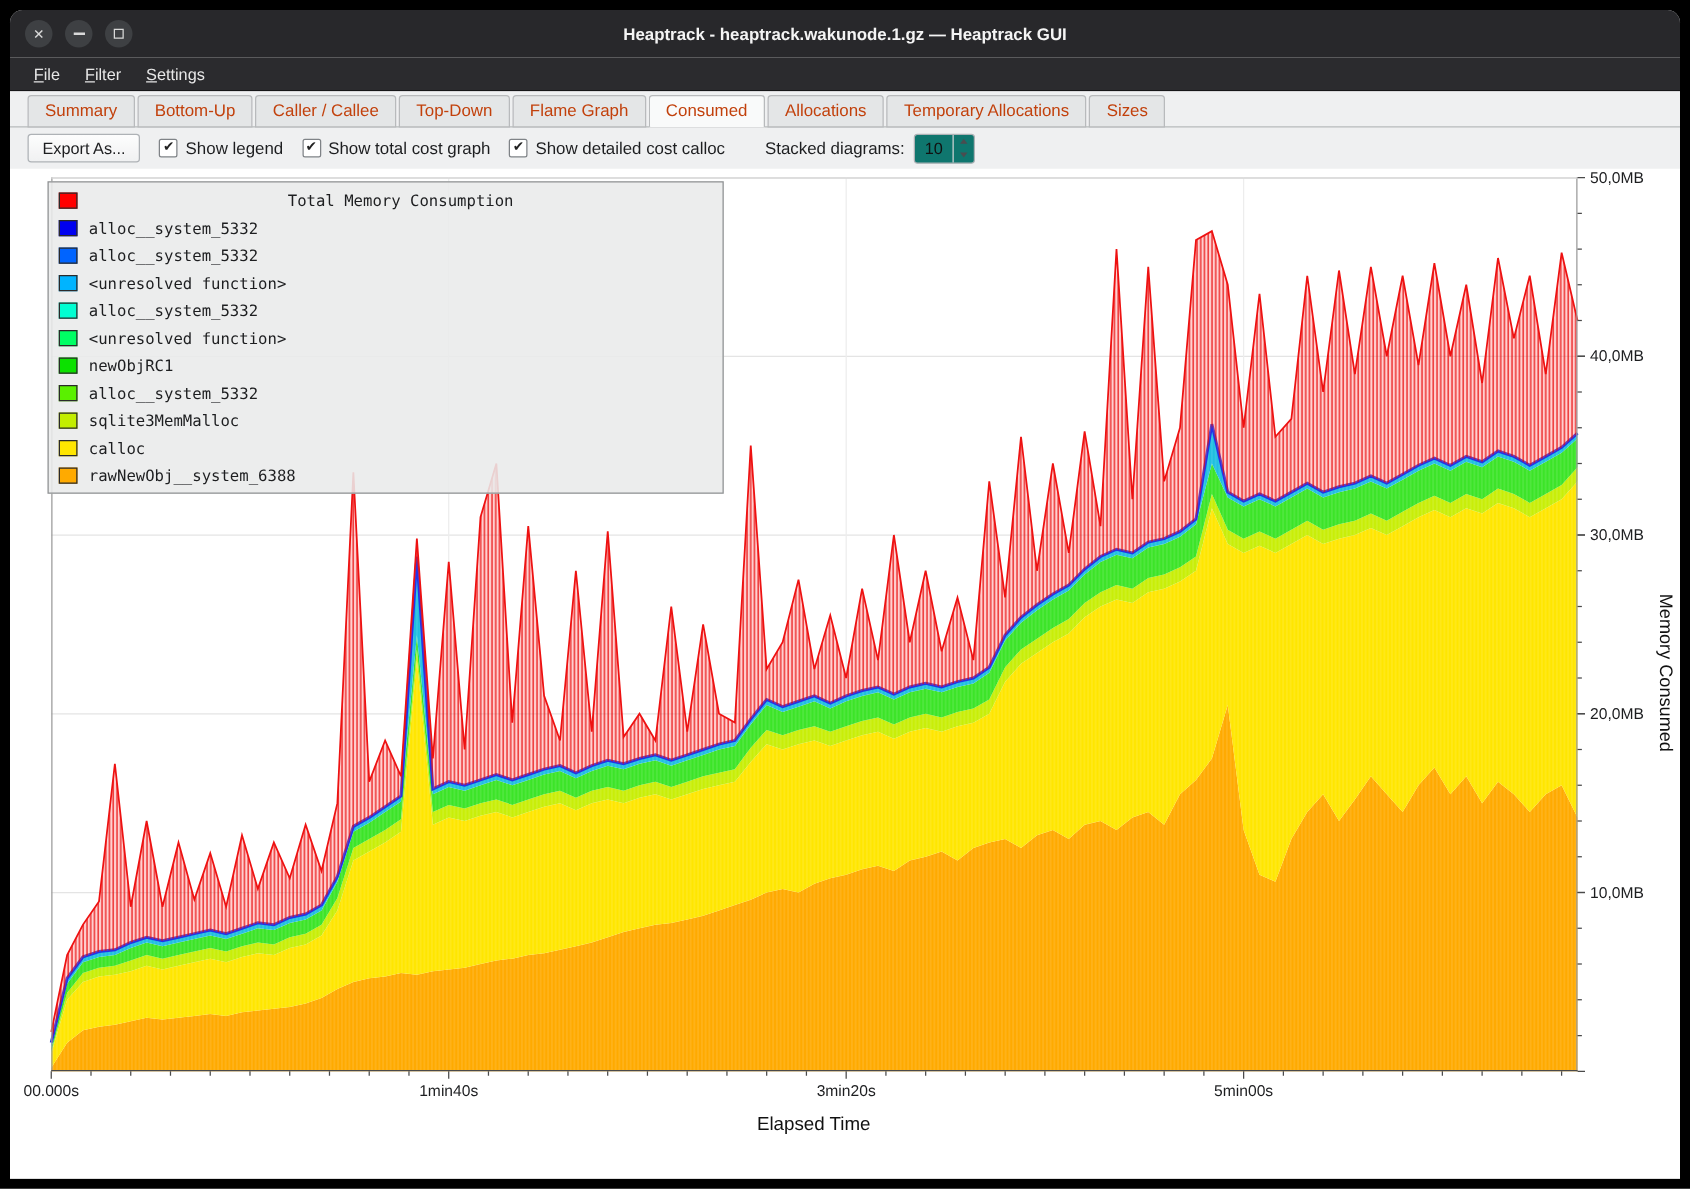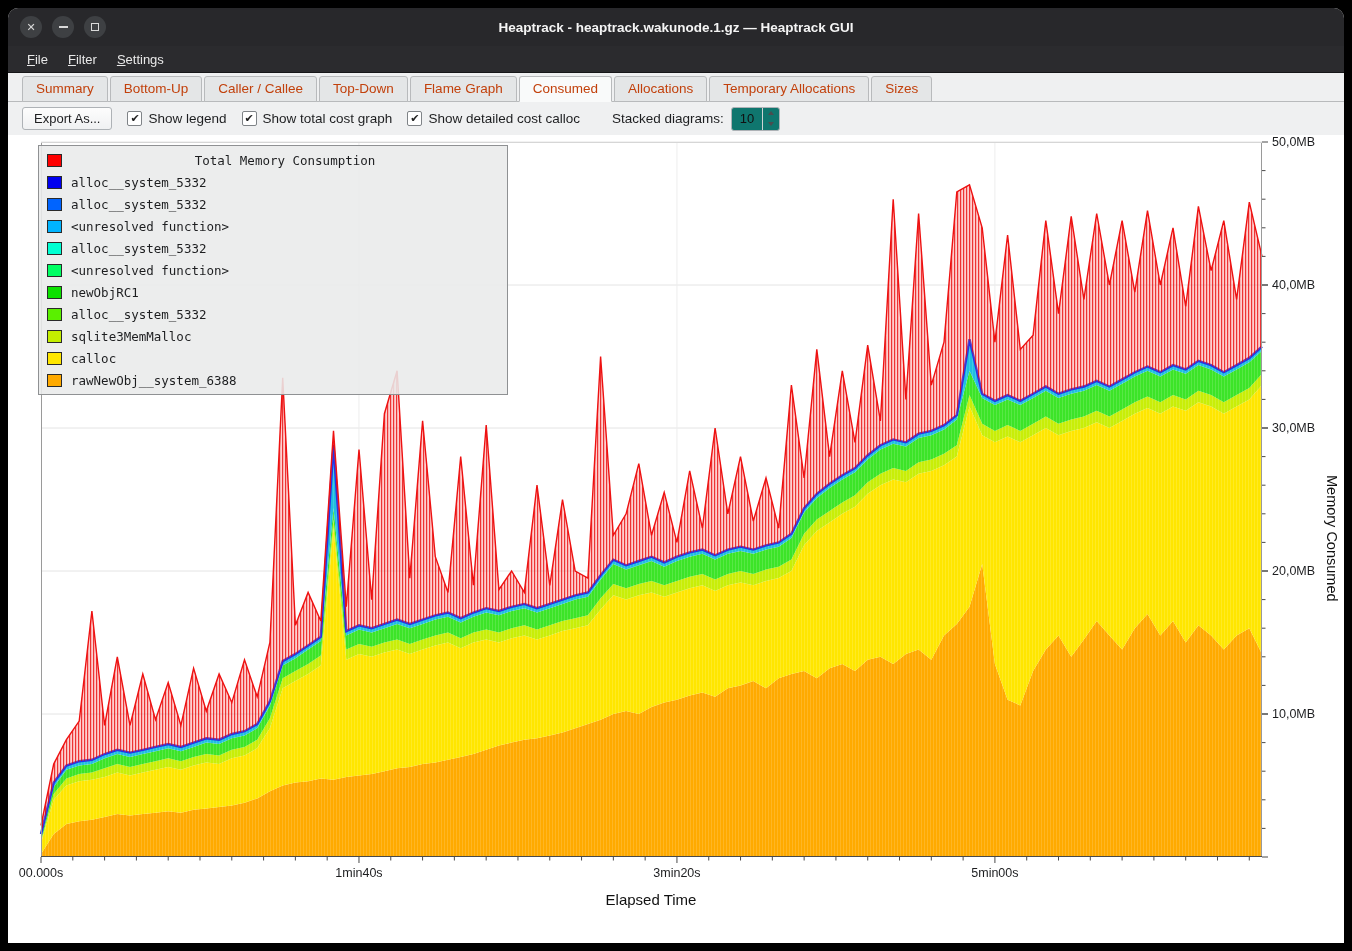--- a/index.html
+++ b/index.html
@@ -55,21 +55,21 @@
   
   .chart-region { flex:1; position:relative; background:#ffffff; }
   #plot { position:absolute; left:33px; top:7px; width:1221px; height:715px; overflow:visible; }
   .ytick { position:absolute; font-size:12.5px; color:#1d1e20; line-height:16px; white-space:nowrap; }
   .xtick { position:absolute; font-size:12.5px; color:#1d1e20; transform:translateX(-50%); white-space:nowrap; }
   .y-axis-title { position:absolute; right:4px; top:340px; writing-mode:vertical-rl;
                   font-size:14.5px; color:#111; }
   .x-axis-title { position:absolute; left:643px; top:756px; transform:translateX(-50%);
                   font-size:15px; color:#111; }
   
-  .legend { position:absolute; left:30px; top:10px; width:470px;
+  .legend { position:absolute; left:30px; top:10px; width:541px;
             background:rgba(233,234,235,0.88); border:1px solid #8f9193; padding:3px 4px; z-index:3; }
   .legend-row { display:flex; align-items:center; gap:9px; height:22px; padding:0 4px; }
   .swatch { width:15px; height:13px; border:1px solid #2a2a2a; flex:none; }
   .legend-label, .legend-title { font-family:"DejaVu Sans Mono", monospace; font-size:12.5px; color:#1d1e20; white-space:nowrap; }
   .legend-title { flex:1; text-align:center; }
 </style>
 </head>
 <body>
 
 <div class="window">

